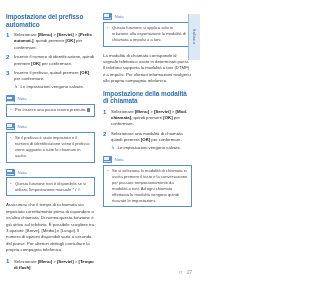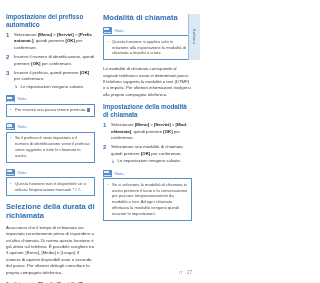--- a/index.html
+++ b/index.html
@@ -206,36 +206,34 @@
           <span class="note-icon"></span>
           <span class="note-label">Nota</span>
         </div>
         <div class="note-body">
           <ul>
               <li><span class="dash">•</span><span>Questa funzione non è disponibile se si utilizza l'impostazione manuale * / #.</span></li>
             </ul>
         </div>
       </div>
 
-      <h2 class="big-title">Selezione della durata di richiamata</h2>
       <p class="body">Assicurarsi che il tempo di richiamata sia impostato correttamente prima di rispondere a un'altra chiamata. Di norma questa funzione è già attiva sul telefono. È possibile scegliere tra 3 opzioni: [Breve], [Media] e [Lungo]. Il numero di opzioni disponibili varia a seconda del paese. Per ulteriori dettagli consultare la propria compagnia telefonica.</p>
 
       <ol class="steps">
         <li>
           <span class="num">1</span>
           <span><span>Selezionare </span><span class="kb">[Menu]</span><span> &gt; </span><span class="kb">[Servizi]</span><span> &gt; </span><span class="kb">[Tempo di flash]</span></span>
         </li>
 
       </ol>
 
     </div>
 
     <div class="col">
 
-      <h2 class="big-title">Modalità di chiamata</h2>
 
       <div class="note">
         <div class="note-head">
           <span class="note-icon"></span>
           <span class="note-label">Nota</span>
         </div>
         <div class="note-body">
           <ul>
               <li><span class="dash">•</span><span>Questa funzione si applica solo in relazione alla esportazione la modalità di chiamata a impulsi o a toni.</span></li>
             </ul>

